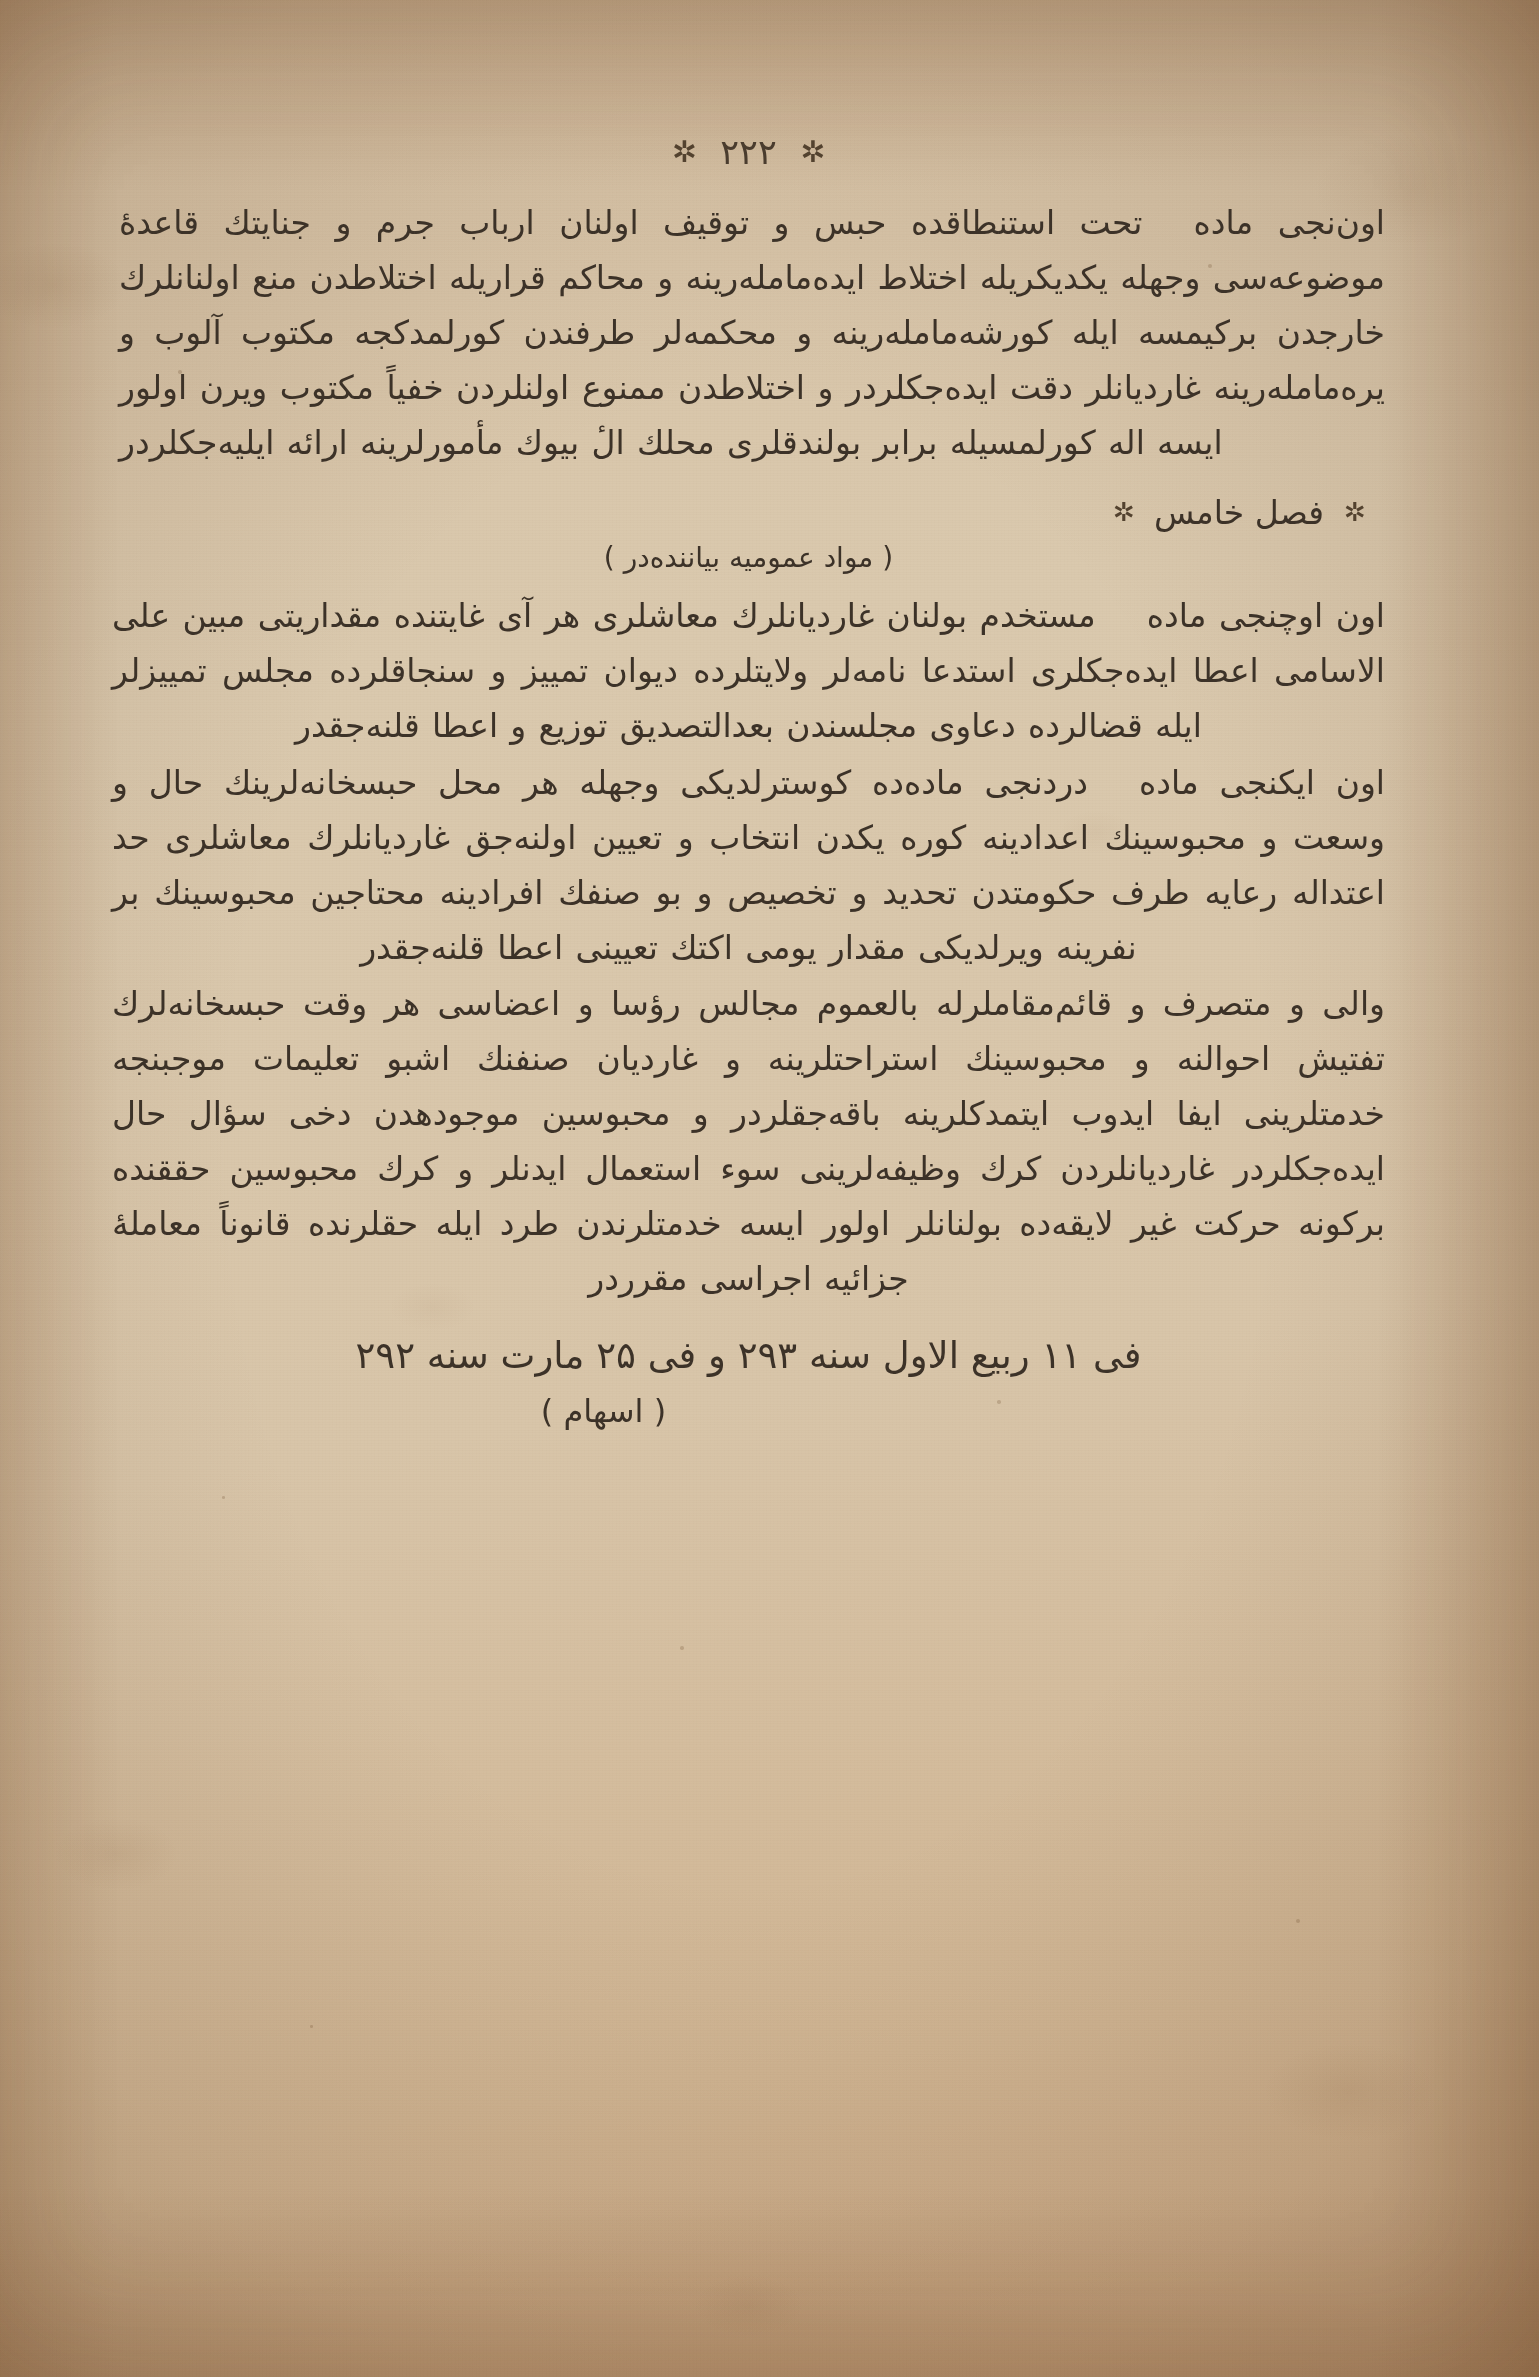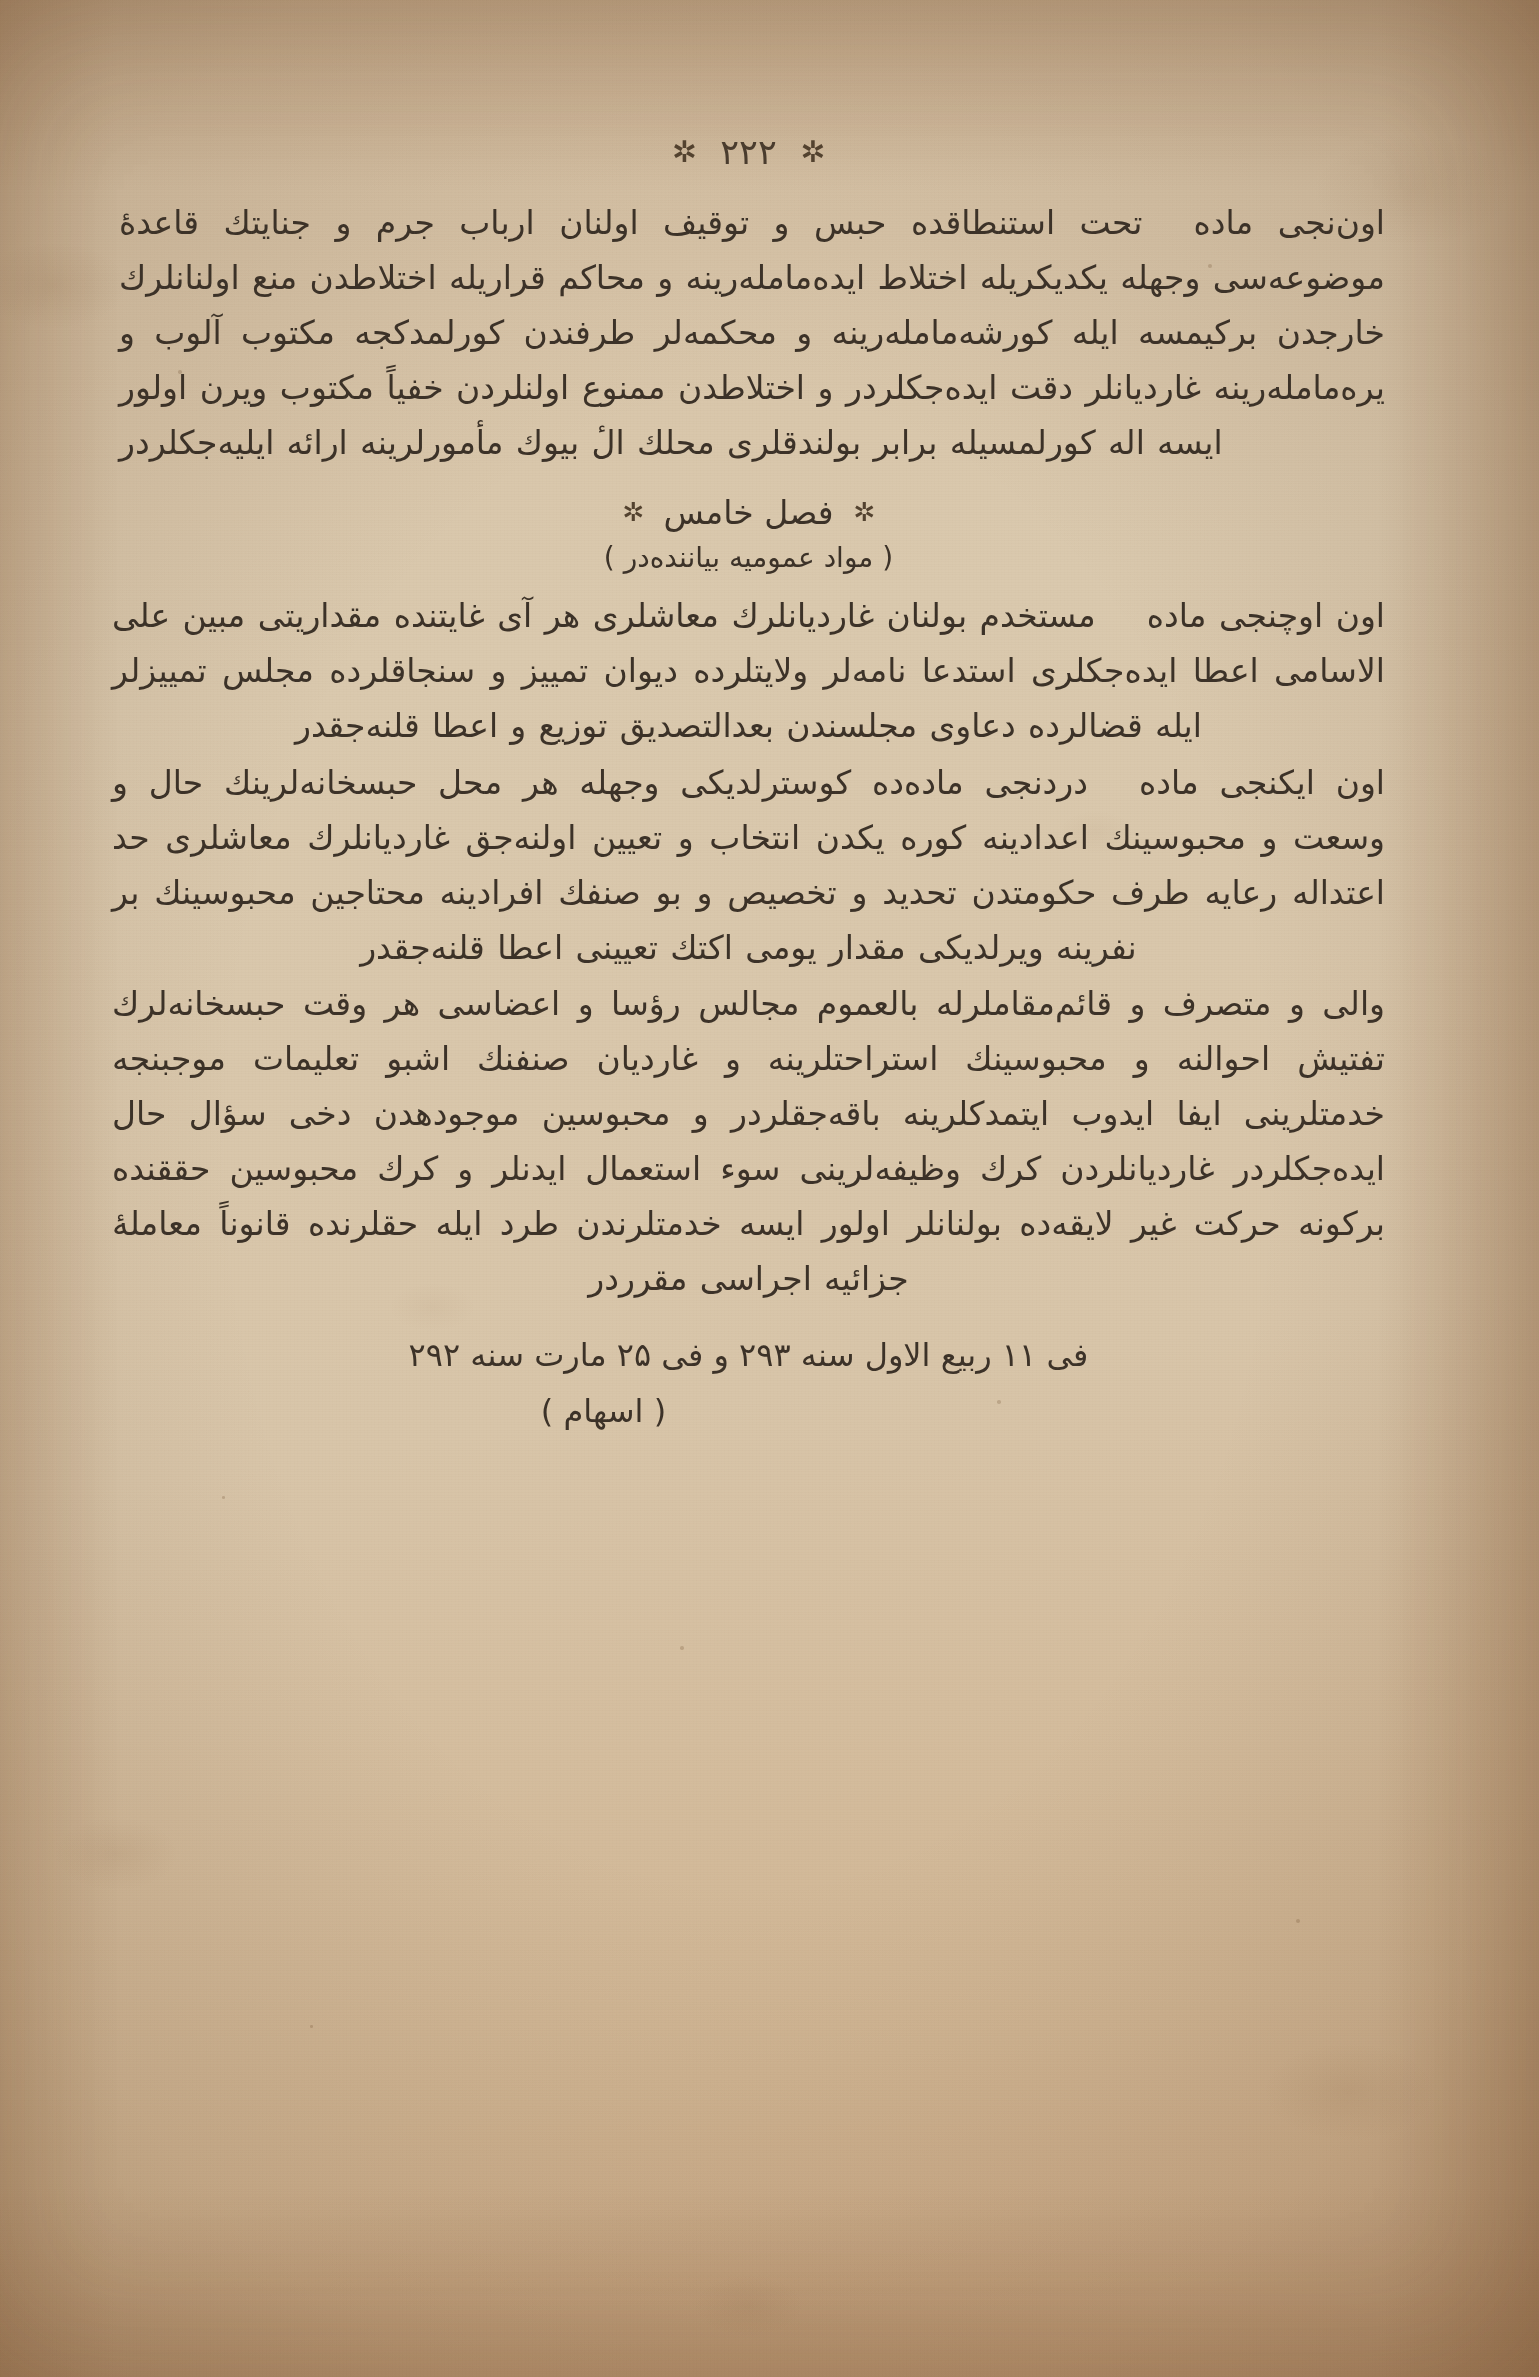--- a/index.html
+++ b/index.html
@@ -75,41 +75,41 @@
     word-spacing:1.8px;
   }
   .para.lastline-left{text-align-last:left;margin-left:7px;}
   .para.lastline-center{text-align-last:center;}
 
   .artlead{white-space:nowrap;}
   .gap{display:inline-block;width:51px;}
 
   
   .chapter{
-    text-align:center;
+    text-align:right;
     font-size:33px;
     color:#3c3228;
     margin:23px 0 8.8px 0;
     white-space:nowrap;
     letter-spacing:0.9px;
   }
   .chapter .orn{font-size:26.4px;color:#53422f;margin:0 19.4px;vertical-align:2.6px;}
 
   .subhead{
     text-align:center;
     font-size:28px;
     color:#3c3228;
     margin:3.5px 0 14px 0;
     white-space:nowrap;
     letter-spacing:0.9px;
   }
 
   
   .dateline{
-    font-size:32px;
+    font-size:37px;
     line-height:53px;
     text-align:center;
     margin-top:23px;
     color:#3c3228;
     white-space:nowrap;
   }
   .signature{
     font-size:32px;
     line-height:51px;
     text-align:center;

